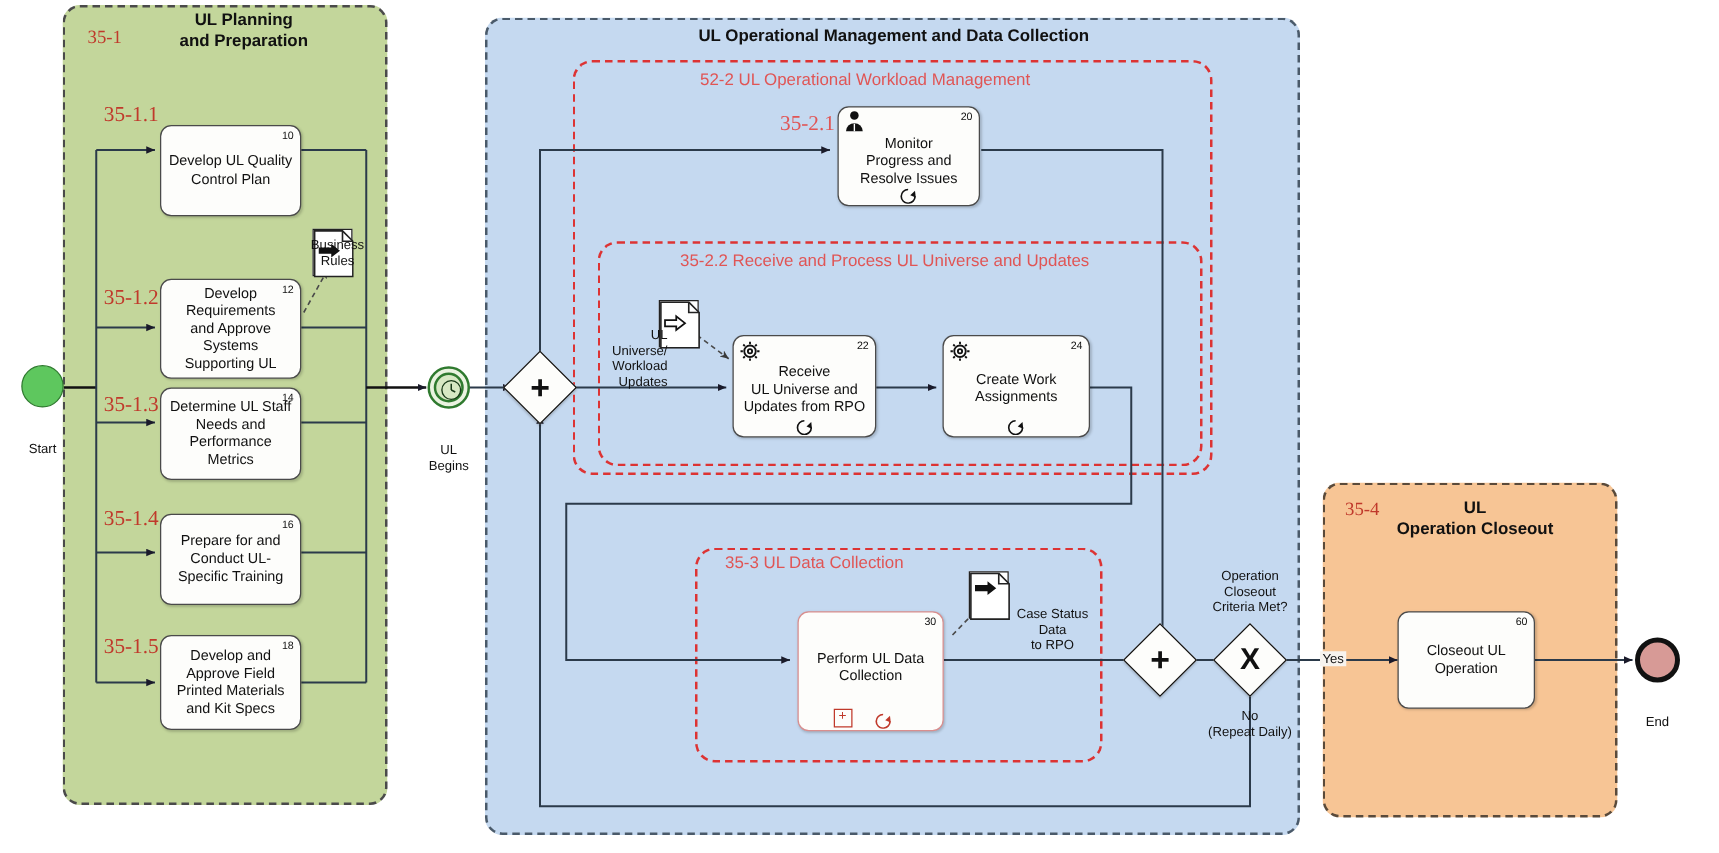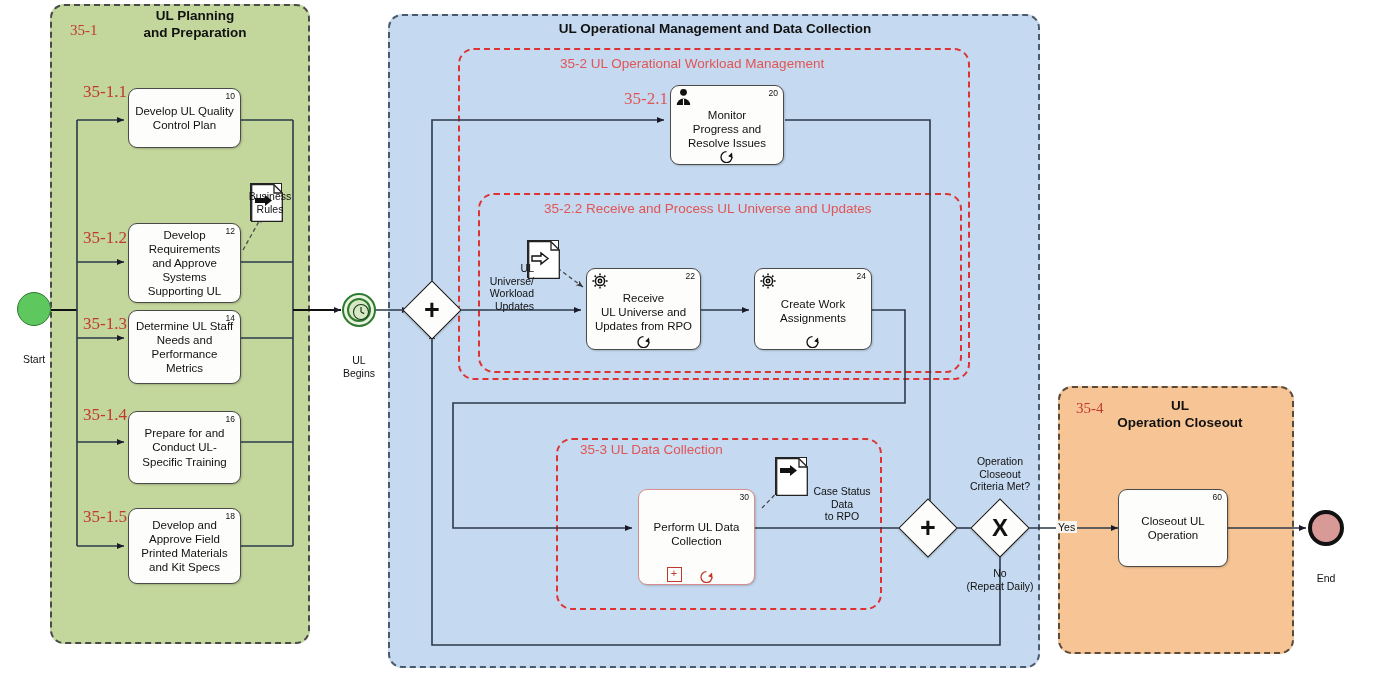--- a/index.html
+++ b/index.html
@@ -64,21 +64,21 @@
   <div class="pool-title" style="left:100px;top:8px;width:190px;white-space:pre-line;">UL Planning
 and Preparation</div>
 
   <div class="pool-title" style="left:420px;top:21px;width:590px;">UL Operational Management and Data Collection</div>
 
   <div class="pool-num" style="left:1076px;top:400px;">35-4</div>
   <div class="pool-title" style="left:1090px;top:398px;width:180px;white-space:pre-line;">UL
 Operation Closeout</div>
 
   <div class="group" style="left:458px;top:48px;width:512px;height:332px;"></div>
-  <div class="group-title" style="left:560px;top:56px;">35-2 UL Operational Workload Management</div>
+  <div class="group-title" style="left:560px;top:56px;">52-2 UL Operational Workload Management</div>
 
   <div class="group" style="left:478px;top:193px;width:484px;height:180px;"></div>
   <div class="group-title" style="left:544px;top:201px;">35-2.2 Receive and Process UL Universe and Updates</div>
 
   <div class="group" style="left:556px;top:438px;width:326px;height:172px;"></div>
   <div class="group-title" style="left:580px;top:442px;">35-3  UL Data Collection</div>
 
   <svg class="lay" viewBox="0 0 1375 682">
     <defs>
       <marker id="ah" markerWidth="8" markerHeight="8" refX="7" refY="3" orient="auto" markerUnits="userSpaceOnUse">
@@ -170,21 +170,21 @@
     <div class="dia"></div>
     <div class="sym" style="font-size:24px;">X</div>
   </div>
   <div class="gwlabel" style="left:952px;top:455px;width:96px;">Operation
 Closeout
 Criteria Met?</div>
   <div class="flowlabel" style="left:1056px;top:521px;background:#f7f3ee;padding:0 2px;">Yes</div>
   <div class="gwlabel" style="left:952px;top:567px;width:96px;">No
 (Repeat Daily)</div>
 
-  <div class="task" style="left:128px;top:88px;width:113px;height:60px;">
+  <div class="task" style="left:128px;top:100px;width:113px;height:73px;">
     <span class="tnum">10</span>
     <span class="txt">Develop UL Quality
 Control Plan</span>
   </div>
   <div class="stepnum" style="left:83px;top:82px;">35-1.1</div>
 
   <div class="task" style="left:128px;top:223px;width:113px;height:80px;">
     <span class="tnum">12</span>
     <span class="txt">Develop
 Requirements

